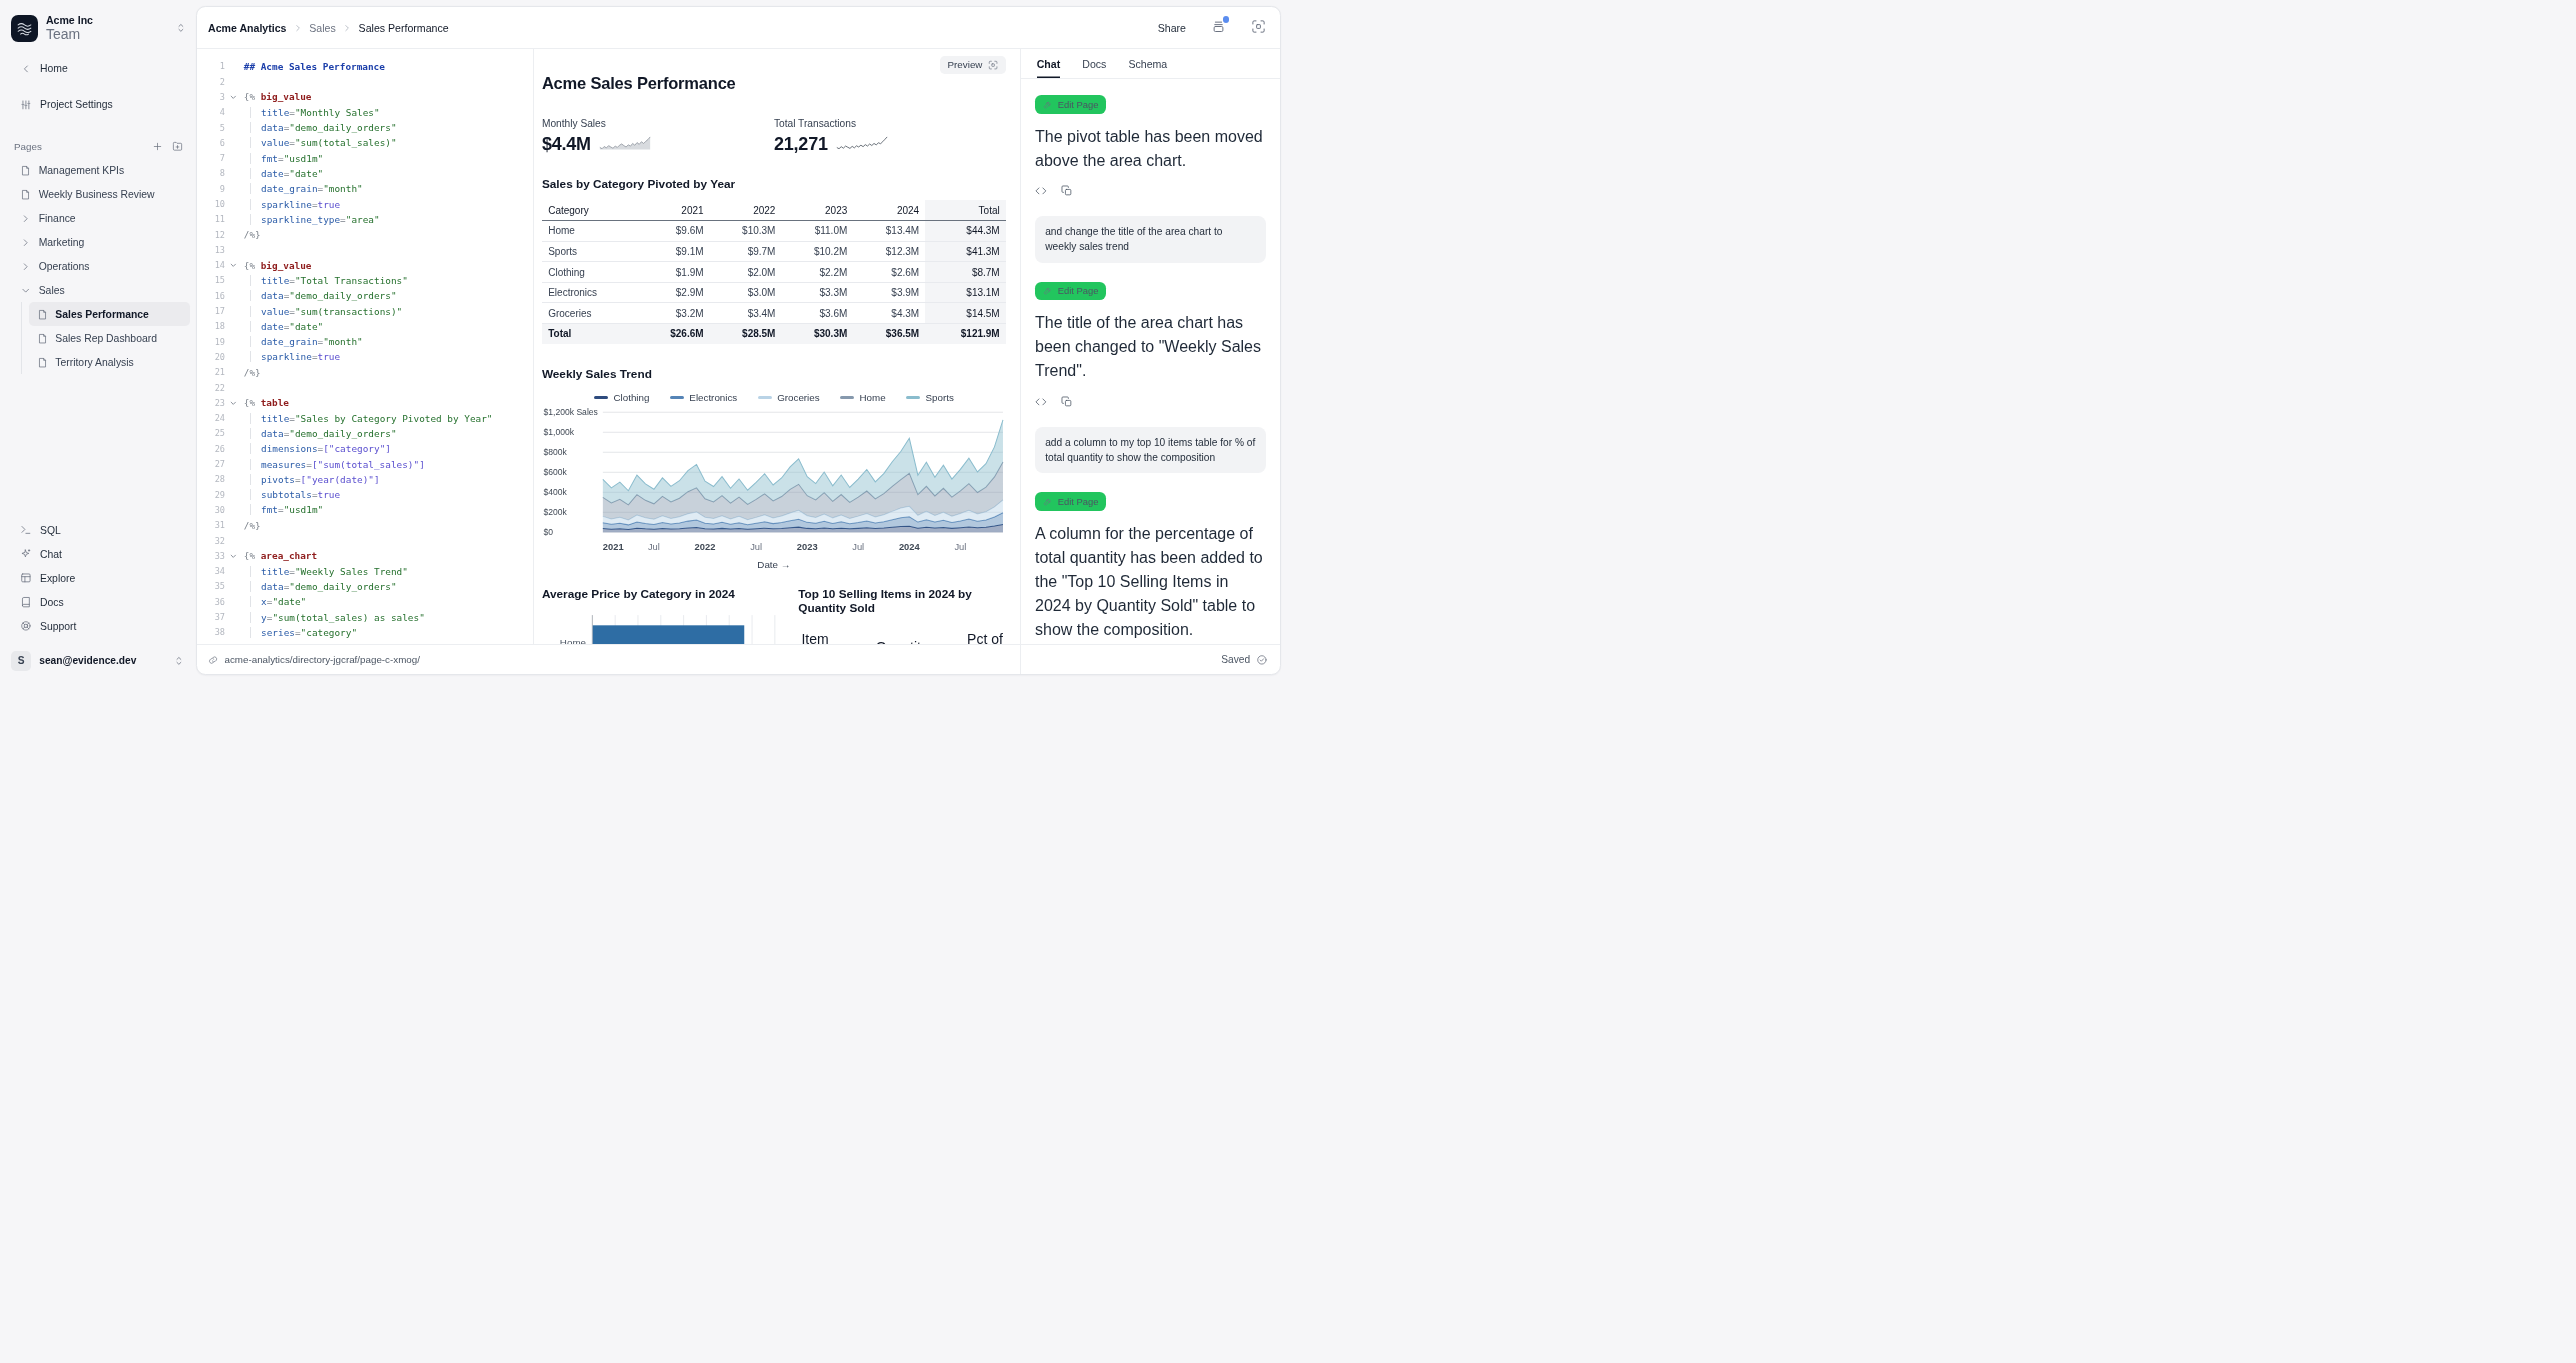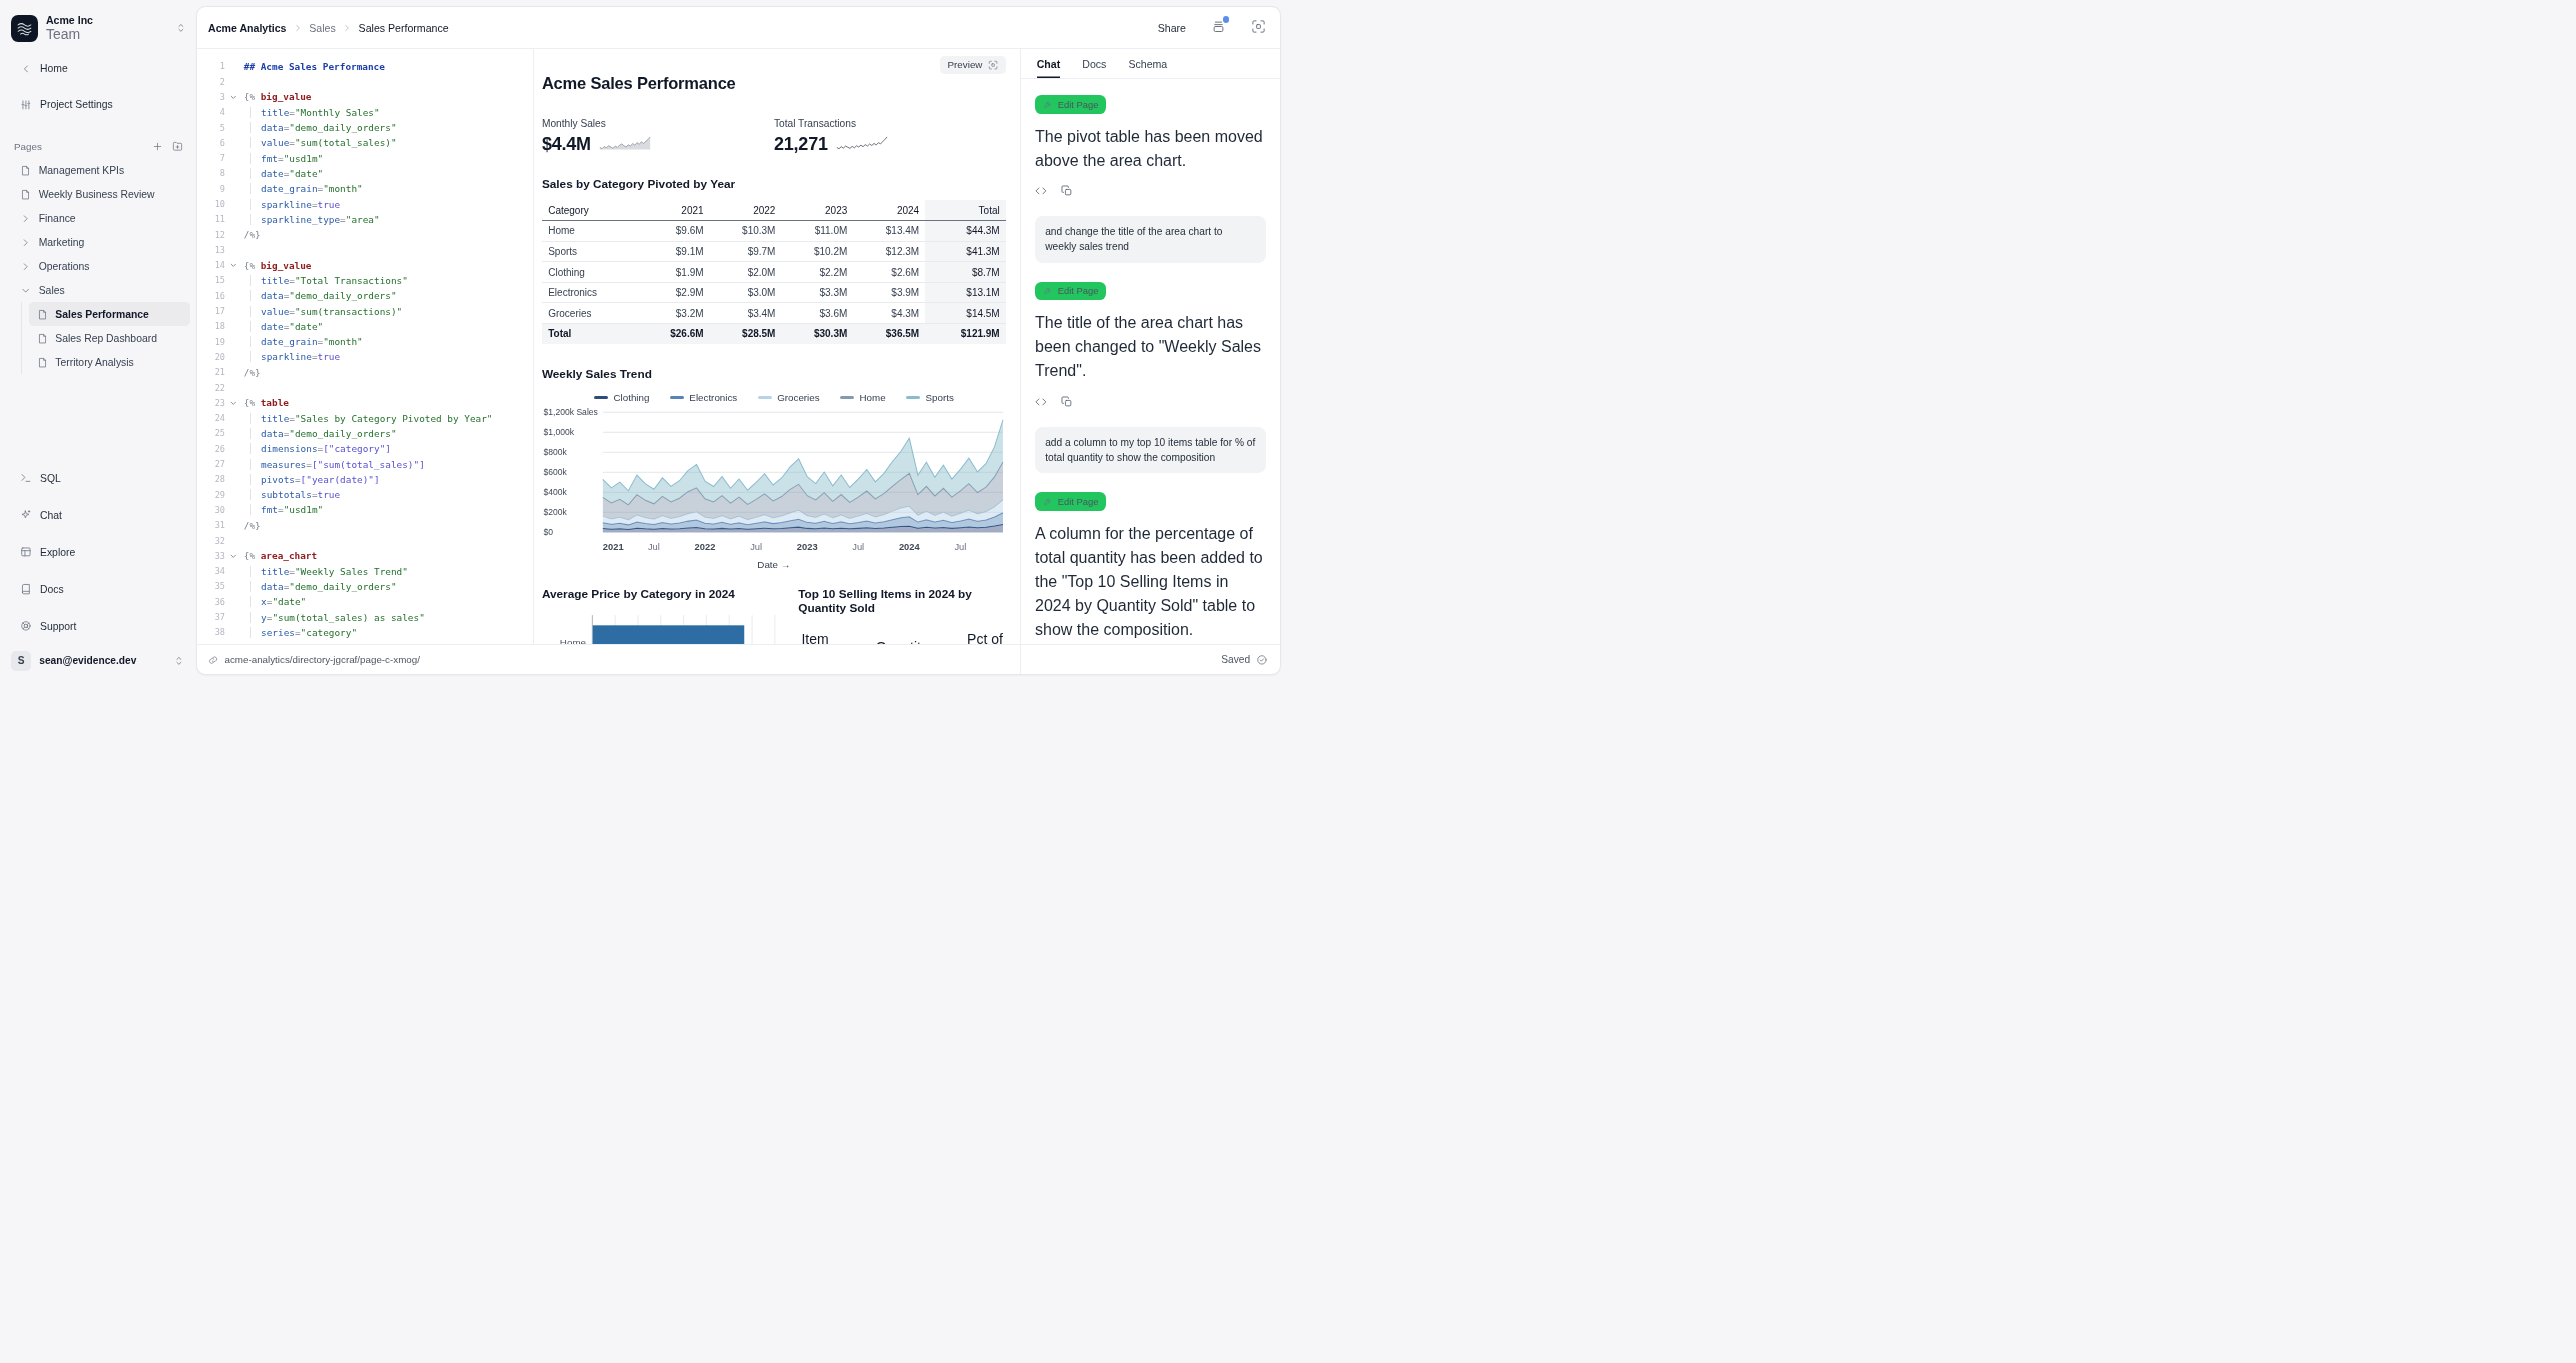--- a/index.html
+++ b/index.html
@@ -21,21 +21,21 @@
   .pageshdr{display:flex;align-items:center;margin:23.6px 12.6px 6.3px 14px;font-size:9.8px;color:#6b7280;}
   .pageshdr .sp{flex:1;}
   .pageshdr .ic{margin-left:9.4px;cursor:pointer;}
   .pageshdr .ic svg{width:11px;height:11px;}
   .pages{display:flex;flex-direction:column;}
   .prow{display:flex;align-items:center;gap:7px;height:24px;padding:0 6.3px 0 14px;margin:0 6.3px;border-radius:4.7px;font-size:10.4px;color:#374151;cursor:pointer;white-space:nowrap;}
   .prow .ic svg{width:11.4px;height:11.4px;}
   .sub{margin-left:21px;border-left:0.8px solid #e3e5e9;display:flex;flex-direction:column;}
   .sub .prow{margin:0 6.3px 0 7px;padding-left:7.9px;}
   .prow.active{background:#ebebee;font-weight:700;color:#111827;}
-  .navbottom{margin-top:auto;display:flex;flex-direction:column;gap:13px;padding-bottom:4.7px;}
+  .navbottom{margin-top:auto;display:flex;flex-direction:column;gap:0;padding-bottom:4.7px;}
   .navbottom .navrow{height:24px;}
   .userrow{display:flex;align-items:center;gap:7.9px;padding:7.9px 11px 11px;cursor:pointer;}
   .avatar{width:20.4px;height:20.4px;border-radius:4.7px;background:#e8e9ec;color:#374151;font-size:10.2px;font-weight:700;display:flex;align-items:center;justify-content:center;flex:none;}
   .useremail{flex:1;font-size:10.2px;font-weight:700;color:#111827;}
 
   
   .card{position:absolute;left:196px;top:6.3px;width:1085px;height:669px;background:#fff;border:0.8px solid #e5e7eb;border-radius:9.4px;box-shadow:0 0.8px 1.6px rgba(16,24,40,.04);display:flex;flex-direction:column;overflow:hidden;}
   .topbar{height:42px;flex:none;border-bottom:0.8px solid #eceef1;display:flex;align-items:center;padding:0 14px 0 11px;}
   .crumbs{display:flex;align-items:center;gap:6.3px;font-size:10.6px;}
   .bitem{color:#6b7280;cursor:pointer;}

